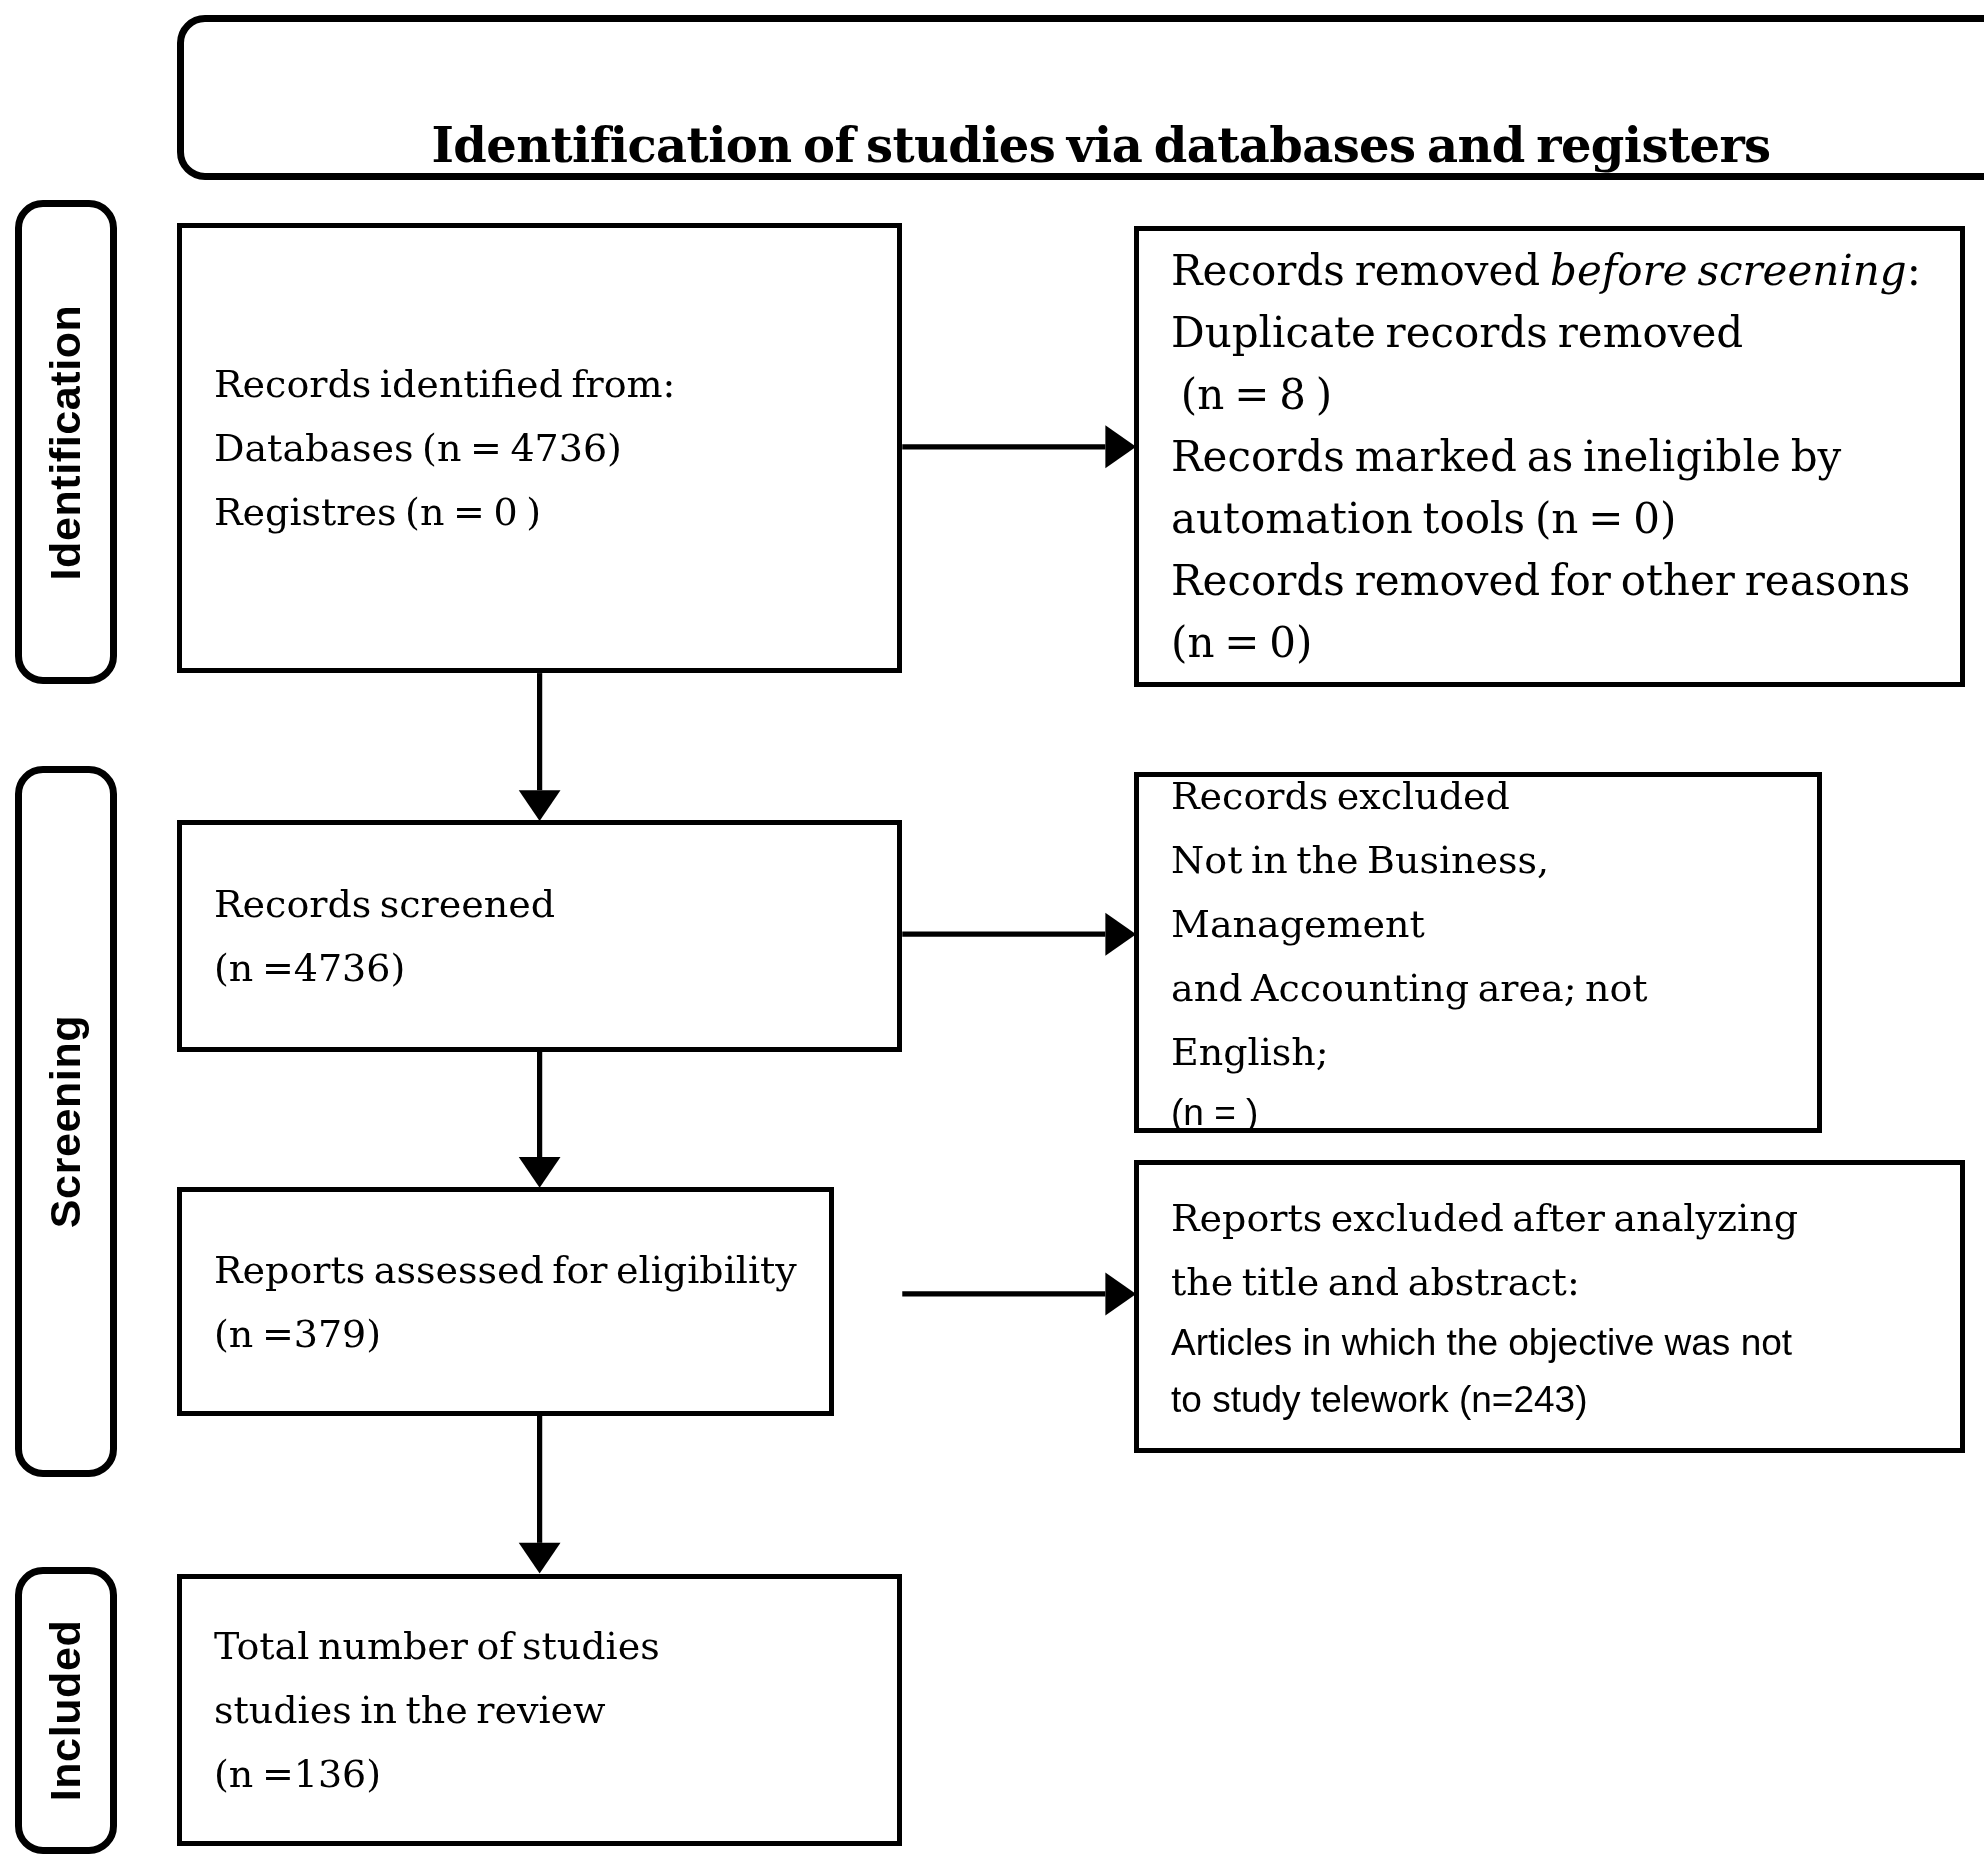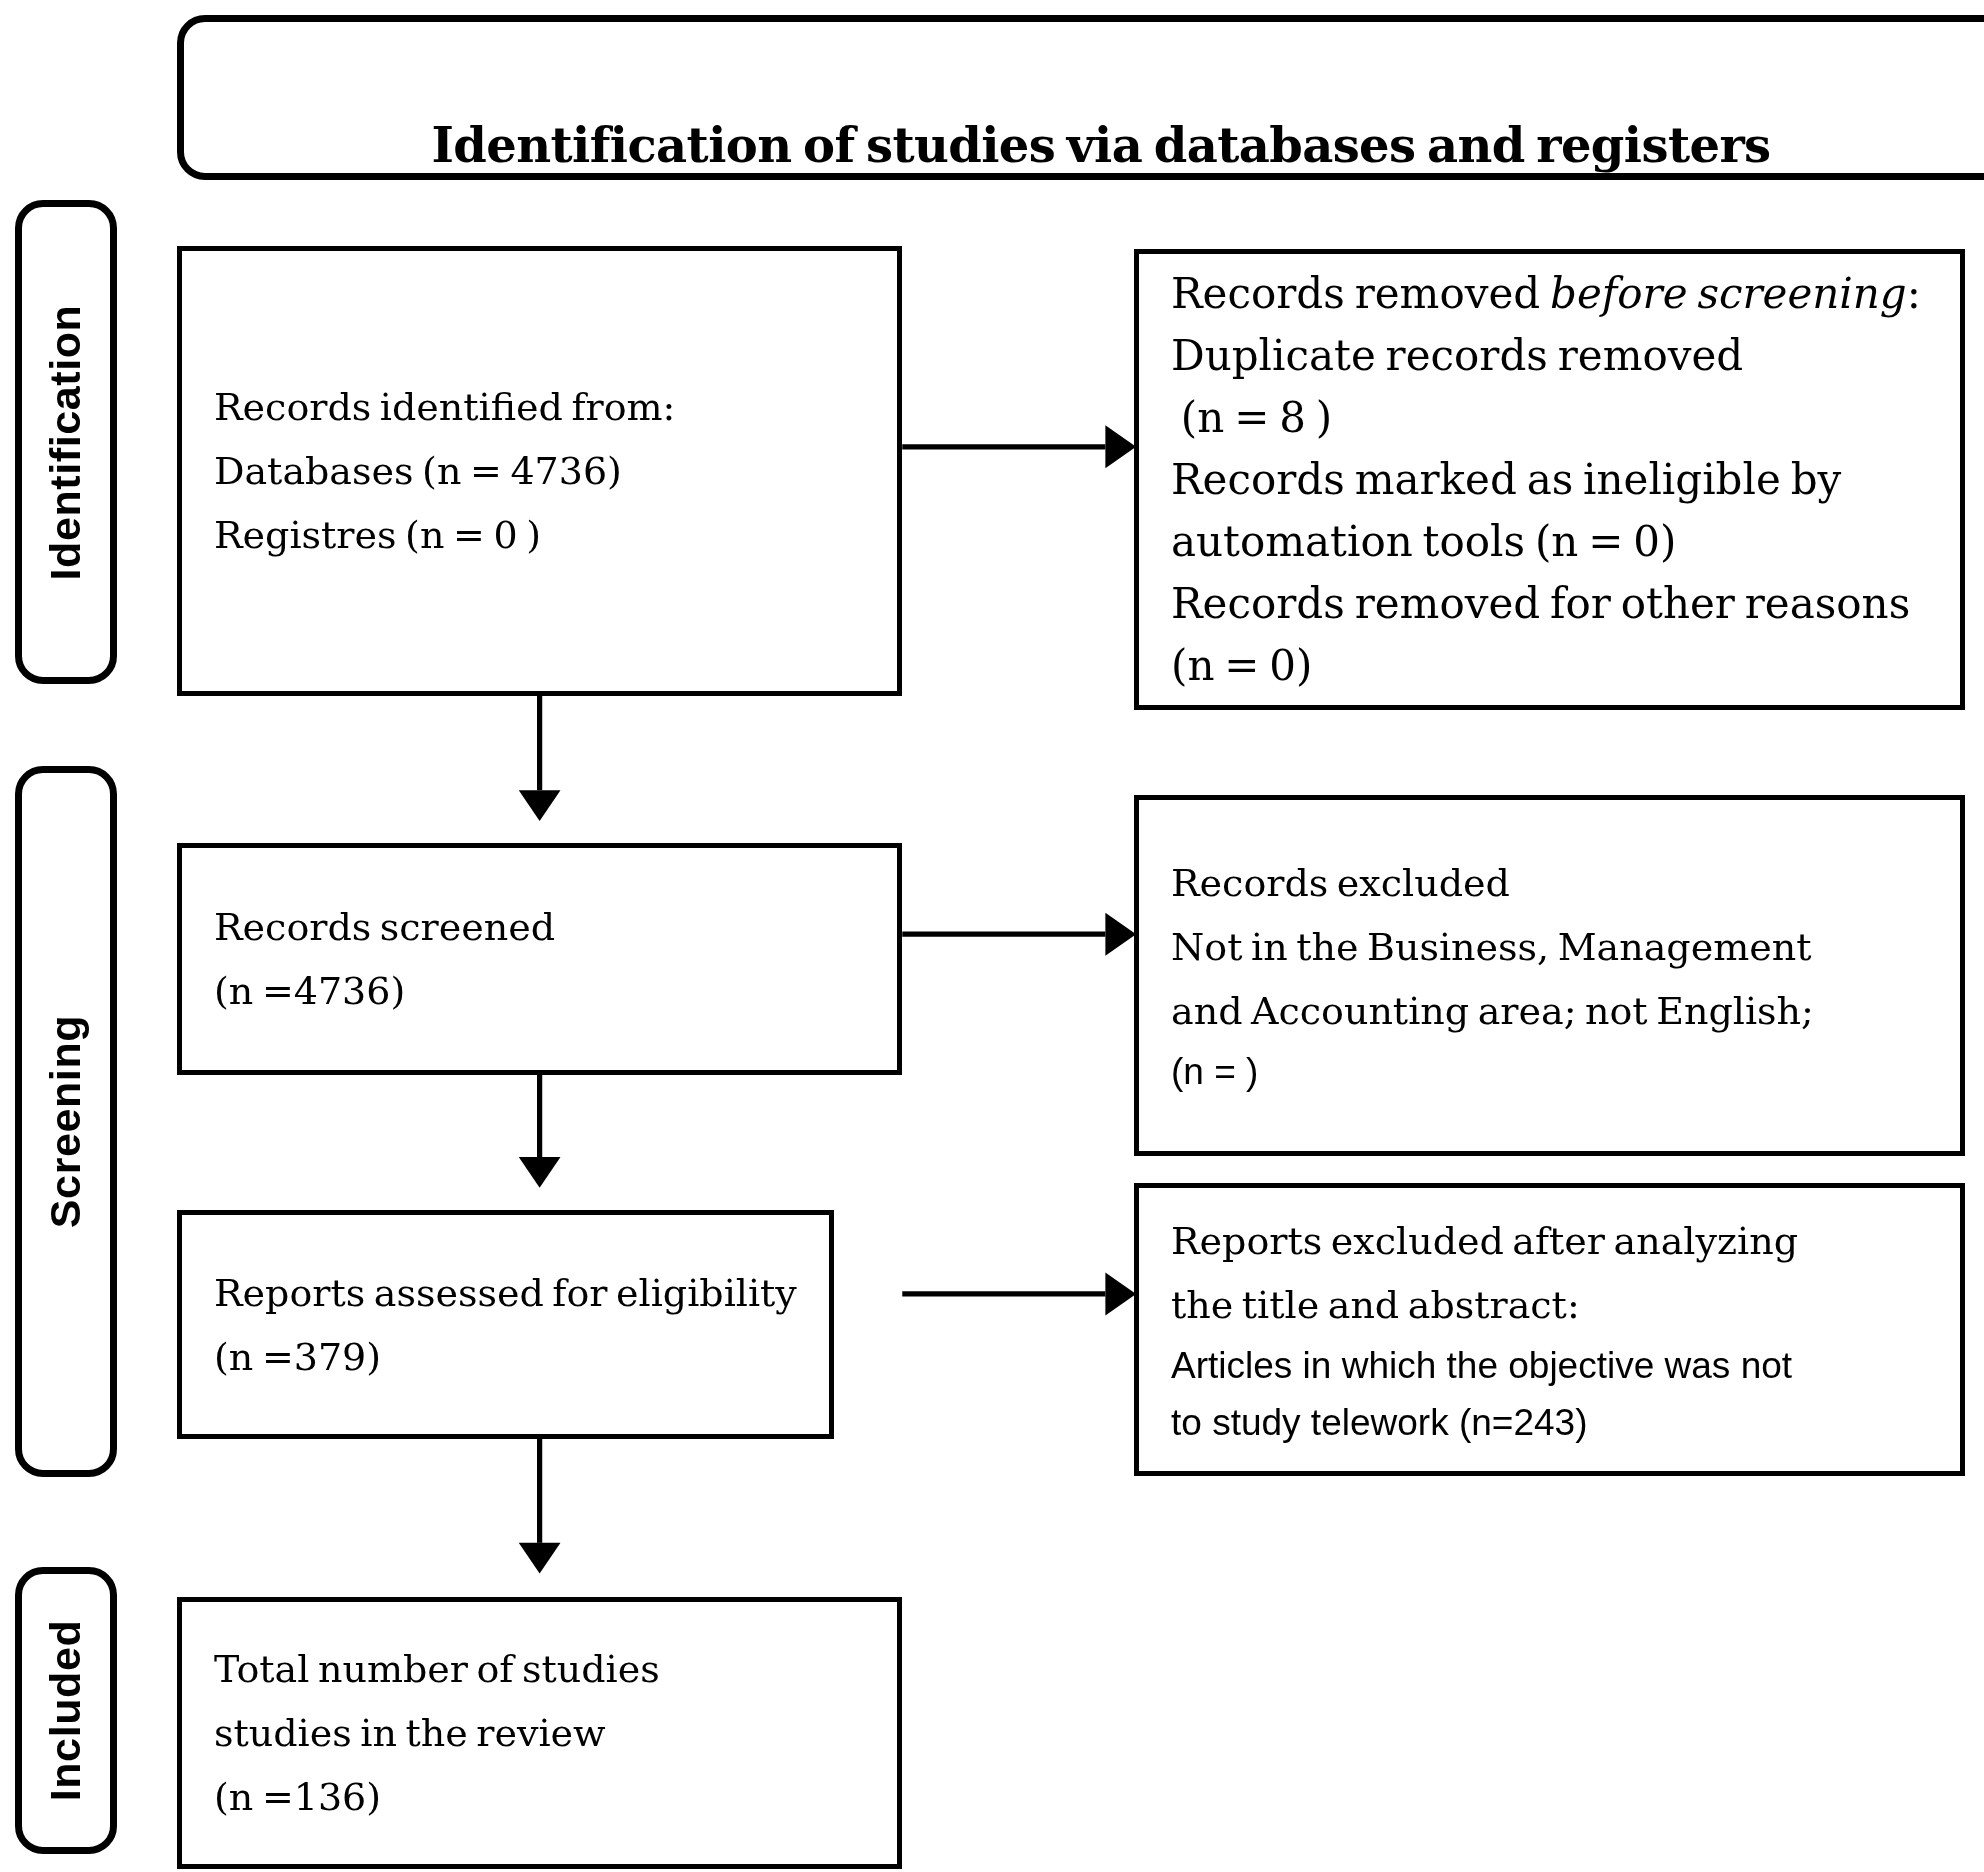--- a/index.html
+++ b/index.html
@@ -21,21 +21,21 @@
     font-size:48px;font-weight:bold;word-spacing:-4.6px;letter-spacing:-0.6px;white-space:nowrap;
   }
   .stage{
     left:14.5px;width:102px;align-items:center;justify-content:center;flex-direction:row;
   }
   .stage span{
     transform:rotate(-90deg);white-space:nowrap;
     font-family:"Liberation Sans","DejaVu Sans",sans-serif;
     font-weight:bold;font-size:43px;letter-spacing:0.6px;
   }
-  .flow{padding:10.4px 16.2px 10.4px 32px;margin-top:23px;}
+  .flow{padding:10.4px 16.2px 10.4px 32px;}
   .ln{font-size:38px;line-height:64px;white-space:pre-wrap;word-spacing:-3.5px;}
   .tight .ln{line-height:62px;font-size:42px;}
   .ln.sans{
     font-family:"Liberation Sans","DejaVu Sans",sans-serif;
     font-size:37px;line-height:57px;word-spacing:0;
   }
   em{font-style:italic;}
 </style>
 </head>
 <body>
@@ -97,21 +97,21 @@
     <div class="ln">automation tools (n = 0)</div>
     <div class="ln">Records removed for other reasons</div>
     <div class="ln">(n = 0)</div>
   </div>
 
   <div class="box flow" style="left:177px;top:820px;width:725px;height:232px">
     <div class="ln">Records screened</div>
     <div class="ln">(n =4736)</div>
   </div>
 
-  <div class="box flow" style="left:1134px;top:772px;width:831px;height:361px">
+  <div class="box flow" style="left:1134px;top:772px;width:688px;height:361px">
     <div class="ln">Records excluded</div>
     <div class="ln">Not in the Business, Management</div>
     <div class="ln">and Accounting area; not English;</div>
     <div class="ln sans">(n = )</div>
   </div>
 
   <div class="box flow" style="left:177px;top:1187px;width:657px;height:229px">
     <div class="ln">Reports assessed for eligibility</div>
     <div class="ln">(n =379)</div>
   </div>

